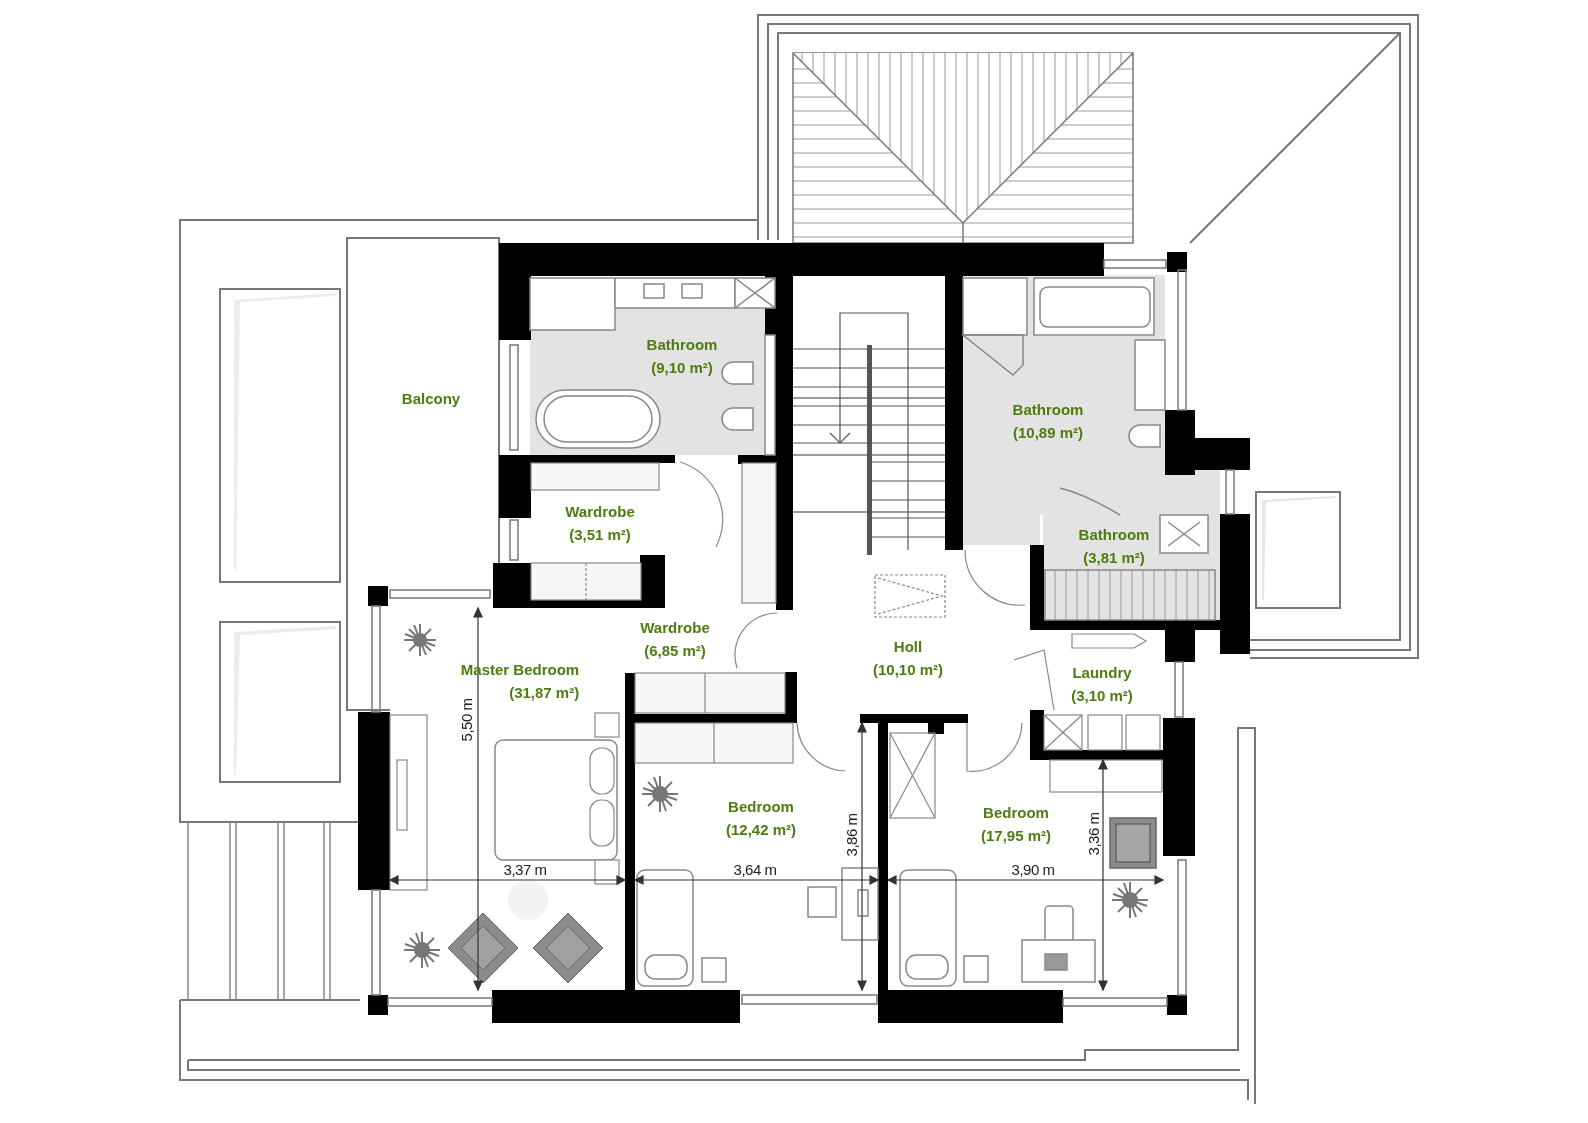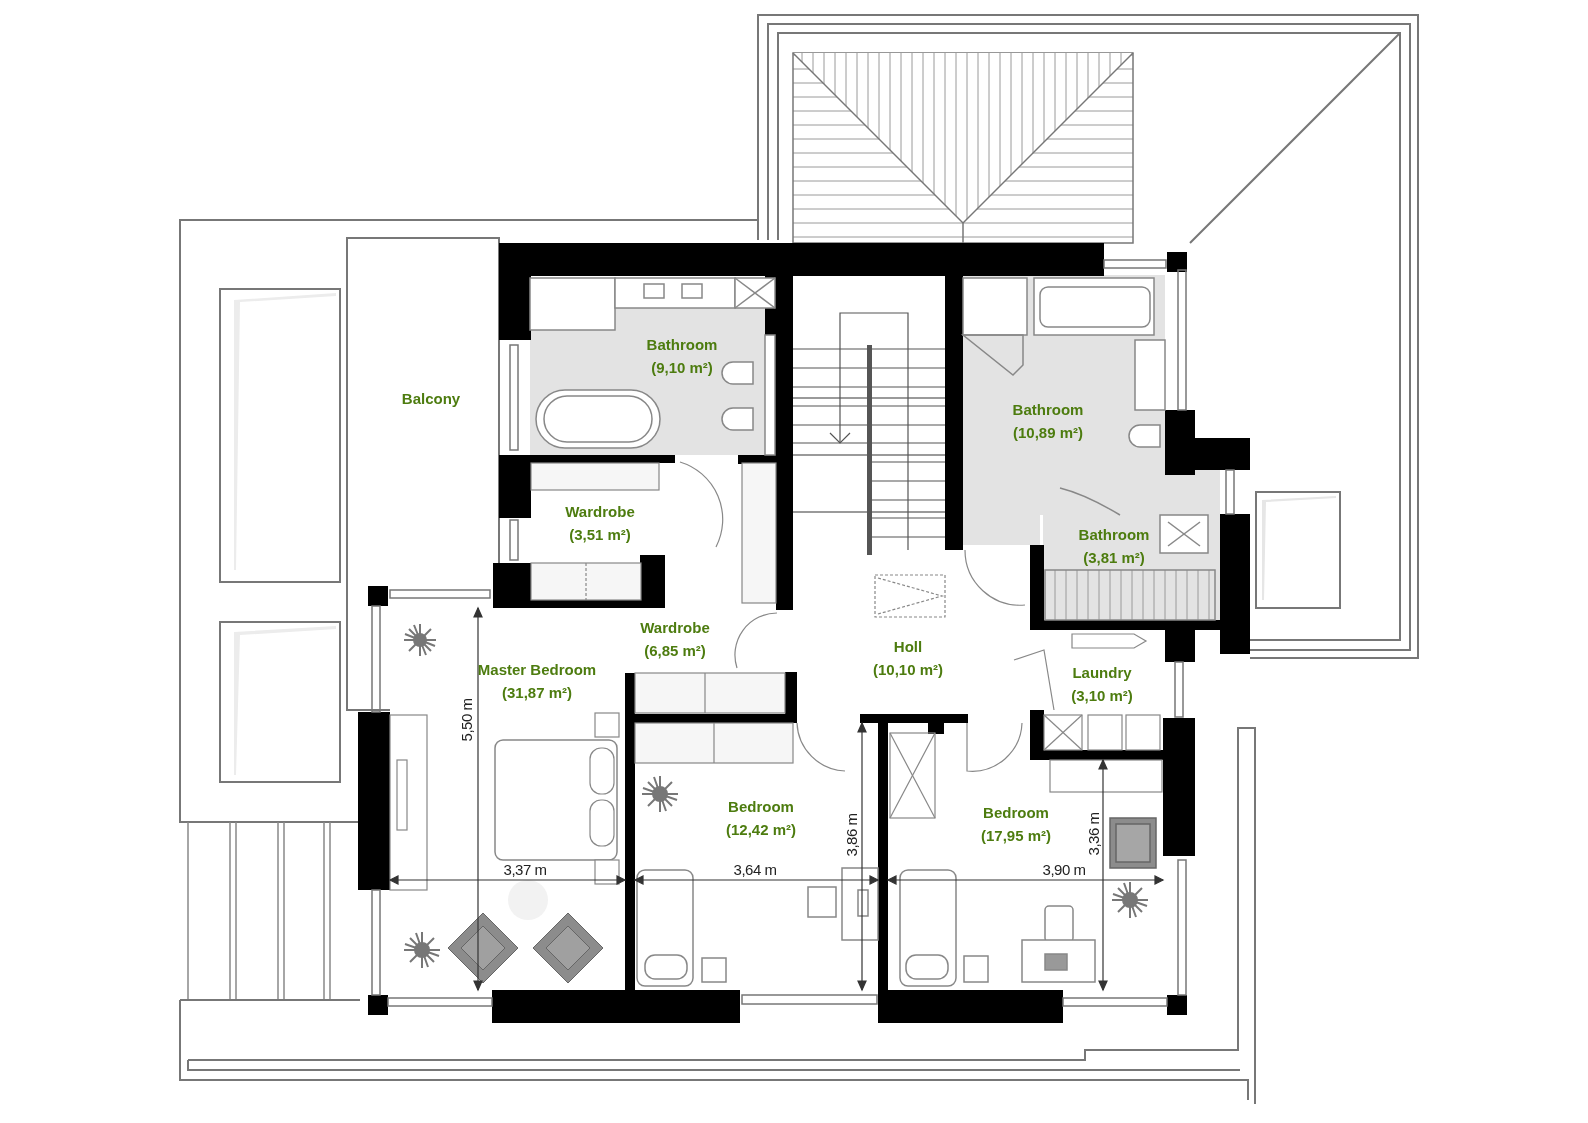--- a/index.html
+++ b/index.html
@@ -323,21 +323,21 @@
   <span class="line2">(3,81 m²)</span>
 </div>
 <div class="lbl" style="left:600px; top:523px;">
   <span class="line2">Wardrobe</span>
   <span class="line2">(3,51 m²)</span>
 </div>
 <div class="lbl" style="left:675px; top:639px;">
   <span class="line2">Wardrobe</span>
   <span class="line2">(6,85 m²)</span>
 </div>
-<div class="lbl" style="left:537px; top:681px;">
+<div class="lbl" style="left:520px; top:681px;text-align:right;">
   <span class="line2">Master Bedroom</span>
   <span class="line2">(31,87 m²)</span>
 </div>
 <div class="lbl" style="left:908px; top:658px;">
   <span class="line2">Holl</span>
   <span class="line2">(10,10 m²)</span>
 </div>
 <div class="lbl" style="left:1102px; top:684px;">
   <span class="line2">Laundry</span>
   <span class="line2">(3,10 m²)</span>
@@ -348,14 +348,14 @@
 </div>
 <div class="lbl" style="left:1016px; top:824px;">
   <span class="line2">Bedroom</span>
   <span class="line2">(17,95 m²)</span>
 </div>
 
 <div class="dim v" style="left:466px; top:720px;">5,50 m</div>
 <div class="dim" style="left:525px; top:869px;">3,37 m</div>
 <div class="dim" style="left:755px; top:869px;">3,64 m</div>
 <div class="dim v" style="left:851px; top:835px;">3,86 m</div>
-<div class="dim" style="left:1033px; top:869px;margin-left:31px;">3,90 m</div>
+<div class="dim" style="left:1033px; top:869px;">3,90 m</div>
 <div class="dim v" style="left:1093px; top:834px;">3,36 m</div>
 
 </body></html>

